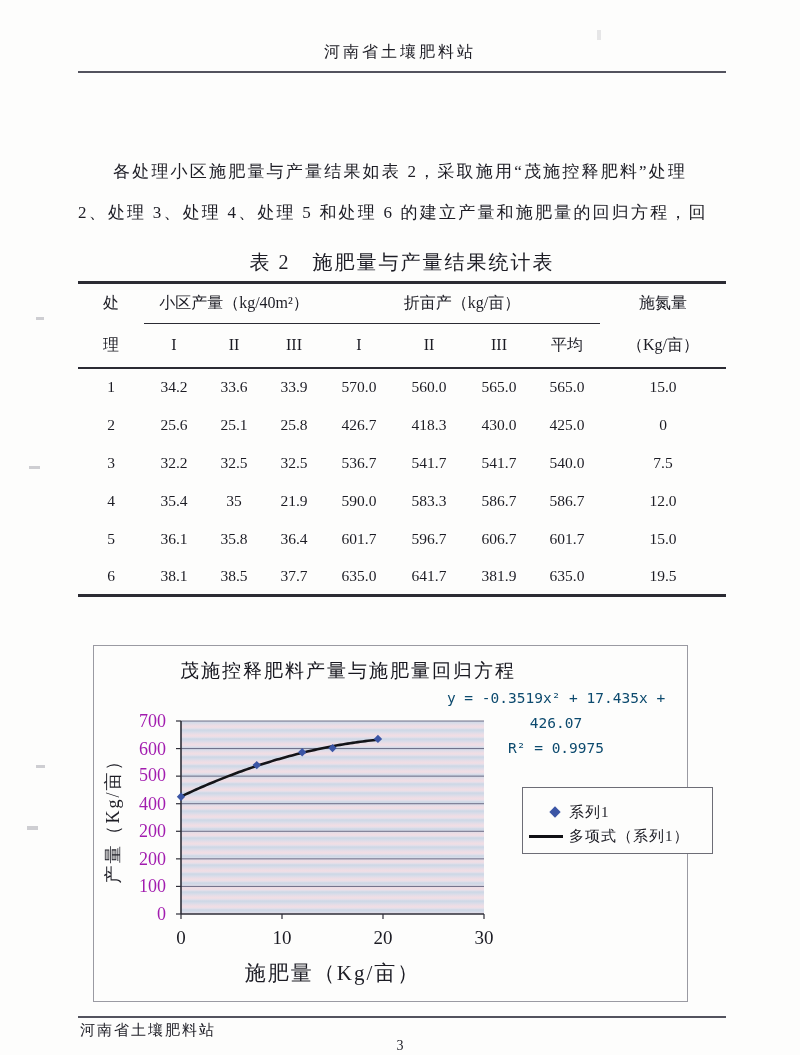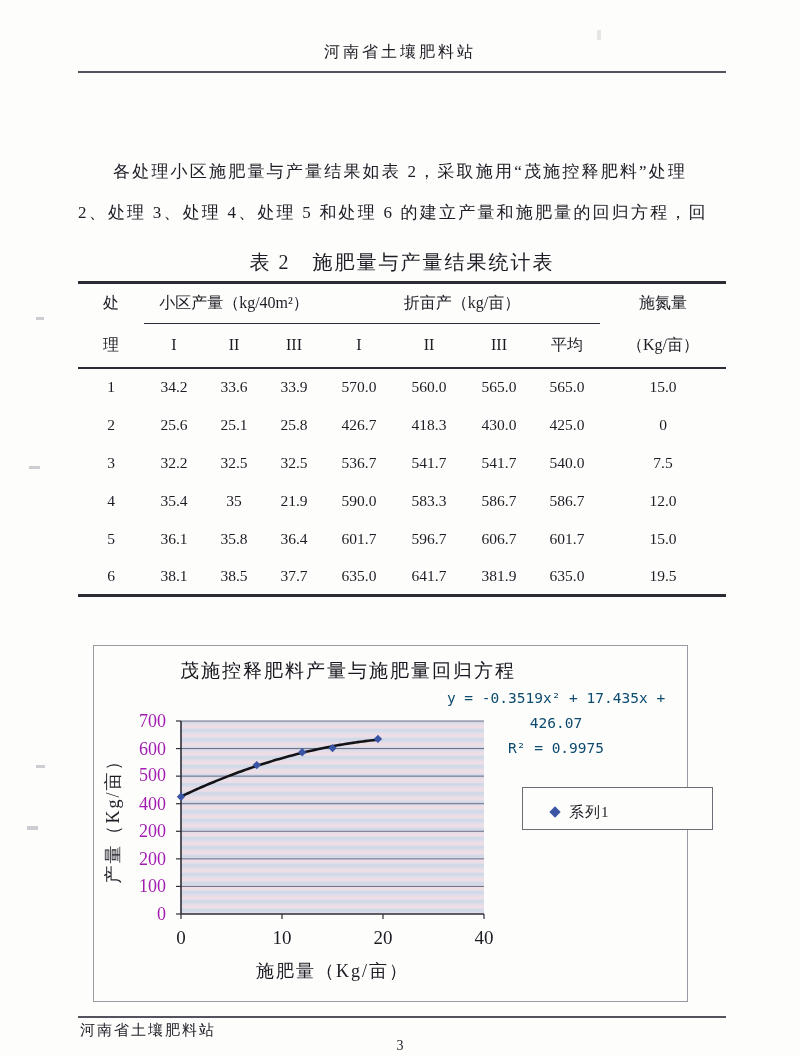--- a/index.html
+++ b/index.html
@@ -45,21 +45,21 @@
       #ccd7e5 0px, #d8dce9 2px, #e9dde6 4px, #f2dee4 6px, #e2dee9 7.5px, #ccd7e5 9px); }
   .plot-area svg { position:absolute; left:0; top:0; width:303px; height:193px; overflow:visible; }
   .y-ticks { position:absolute; left:12px; top:75px; width:60px; height:193px; }
   .y-ticks div { position:absolute; right:0; transform:translateY(-50%);
     font-size:18px; color:#a21caf; }
   .x-ticks { position:absolute; left:87px; top:281px; width:303px; height:24px; }
   .x-ticks div { position:absolute; transform:translateX(-50%); font-size:19px; }
   .y-axis-title { position:absolute; left:-62px; top:160px; width:160px; height:22px;
     text-align:center; transform:rotate(-90deg); font-size:18px; letter-spacing:2px; }
   .x-axis-title { position:absolute; left:87px; top:313px; width:303px; text-align:center;
-    font-size:18px; letter-spacing:2px; }
+    font-size:21px; letter-spacing:2px; }
   .legend { position:absolute; left:397px; top:141px; width:191px;
     border:1.5px solid #6d6d76; background:#fdfdfc; padding:12px 4px 5px 4px;margin-left:31px; }
   .legend-row { display:flex; align-items:center; height:24px; font-size:15px;
     letter-spacing:1px; white-space:nowrap; }
   .sw-diamond { display:inline-block; width:8px; height:8px; background:#3b55a5;
     transform:rotate(45deg); margin:0 10px 0 24px; flex:0 0 auto; }
   .sw-line { display:inline-block; width:34px; height:3px; background:#101014;
     margin:0 6px 0 2px; flex:0 0 auto; }
 
   .footer-rule { top:1016px; }
@@ -235,29 +235,33 @@
         <div style="top: 110.286px;">200</div>
         <div style="top: 82.7143px;">400</div>
         <div style="top: 54px;">500</div>
         <div style="top: 27.5714px;">600</div>
         <div style="top: 0px;">700</div>
       </div>
     <div class="x-ticks" id="x-ticks">
         <div style="left: 0px;">0</div>
         <div style="left: 101px;">10</div>
         <div style="left: 202px;">20</div>
-        <div style="left: 303px;">40</div>
+        <div style="left: 303px;">30</div>
       </div>
     <div class="y-axis-title">产量（Kg/亩）</div>
     <div class="x-axis-title">施肥量（Kg/亩）</div>
 
     <div class="legend" id="legend">
         <div class="legend-row">
           <span class="sw-diamond"></span>
           <span>系列1</span>
         </div>
+        <div class="legend-row">
+          <span class="sw-line"></span>
+          <span>多项式（系列1）</span>
+        </div>
       </div>
   </div>
 
   <div class="rule footer-rule"></div>
   <div class="footer-title">河南省土壤肥料站</div>
   <div class="page-number">3</div>
 </div>
 
 </body></html>

